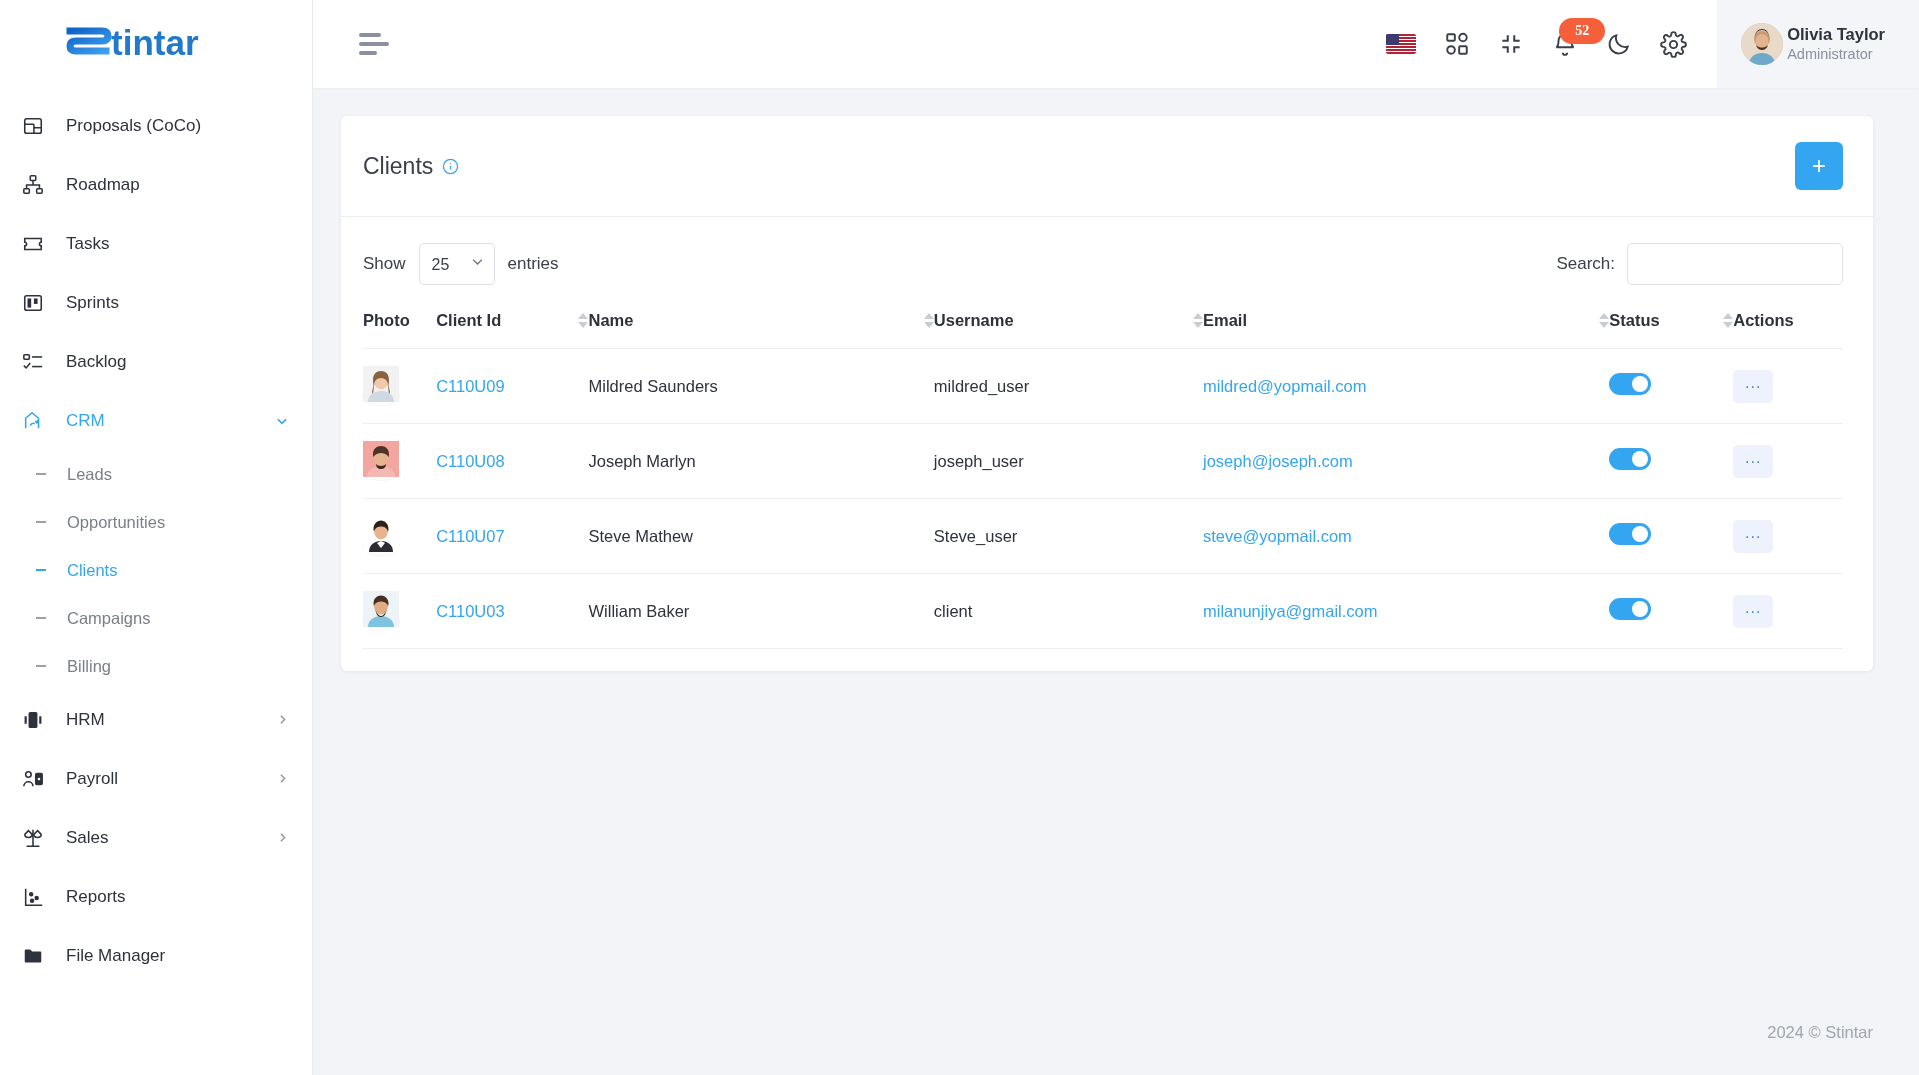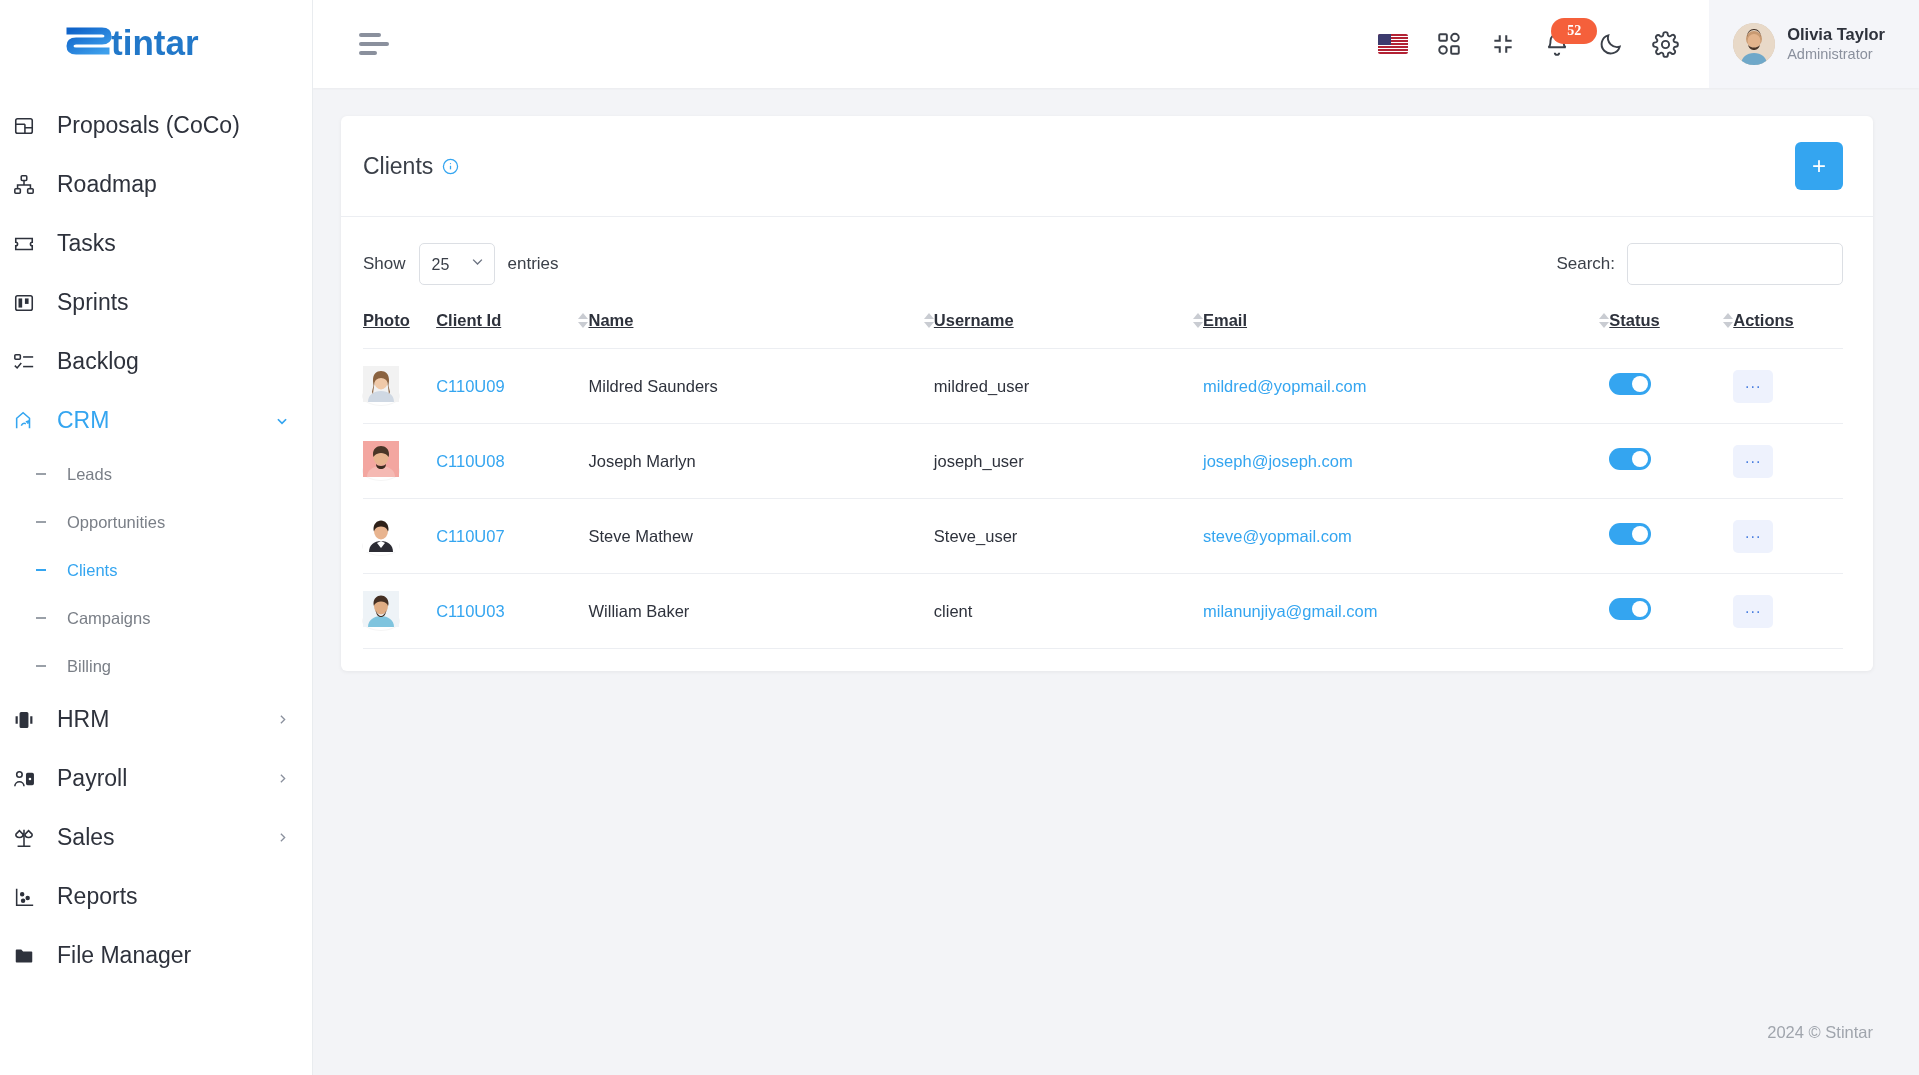--- a/index.html
+++ b/index.html
@@ -23,22 +23,22 @@
   }
   .brand {
     height: 88px; display: flex; align-items: center;
     padding-left: 62px;
   }
   .brand-logo-svg { display:block; }
   .nav { flex: 1; padding-top: 8px; overflow: hidden; }
   .nav-item {
     display: flex; align-items: center;
     height: 59px;
-    padding-left: 11px; padding-right: 22px;
-    color: #2e323c; font-size: 23px;
+    padding-left: 20px; padding-right: 22px;
+    color: #2e323c; font-size: 17px;
     cursor: pointer; position: relative;
   }
   .nav-item .ico {
     width: 26px; height: 26px; margin-right: 20px;
     display: flex; align-items: center; justify-content: center;
     flex-shrink: 0;
   }
   .nav-item .lbl { flex: 1; white-space: nowrap; }
   .nav-item.active { color: #34a5f0; }
   .nav-item.active .ico svg { stroke: #34a5f0; }
@@ -92,21 +92,21 @@
     background:#3c3b6e;
   }
   .badge {
     position: absolute; top: -13px; left: 7px;
     min-width: 30px; height: 26px; padding: 0 16px;
     background: #f5603b; color:#fff; border-radius: 13px;
     font-size: 14px; font-weight: 600;
     display:flex; align-items:center; justify-content:center;font-family:Liberation Serif, serif;
   }
   .profile {
-    display: flex; align-items: center; gap: 12px;
+    display: flex; align-items: center; gap: 4px;
     height: 88px; padding: 0 34px 0 24px;
     background: #f4f5f9; cursor: pointer;
   }
   .avatar-hdr {
     width: 42px; height: 42px; border-radius: 50%;
     overflow: hidden; flex-shrink: 0;
     background: #d8c7b4; position: relative;
   }
   .profile-txt { line-height: 1.3; }
   .profile-name { font-size: 16.5px; color: #2e323c; font-weight: 600; }
@@ -161,21 +161,21 @@
     padding: 0 12px; font-size: 16px;
     font-family: "Liberation Sans", sans-serif;
     outline: none; background: #fff;
   }
 
   table { width: 100%; border-collapse: collapse; }
   thead th {
     text-align: left; font-size: 16.5px; color: #2e323c; font-weight: 700;
     padding: 0 0 18px 0; white-space: nowrap;
   }
-  thead th .th-inner { display: flex; align-items: center; text-decoration: underline; }
+  thead th .th-inner { display: flex; align-items: center; }
   .sort-ico {
     display: inline-flex; flex-direction: column; margin-left: auto; padding-left: 18px;
     cursor: pointer;
   }
   .sort-ico i {
     width: 0; height: 0; display: block;
     border-left: 5px solid transparent; border-right: 5px solid transparent;
   }
   .sort-ico i.up { border-bottom: 6px solid #c9ccd2; margin-bottom: 3px; }
   .sort-ico i.dn { border-top: 6px solid #c9ccd2; }

